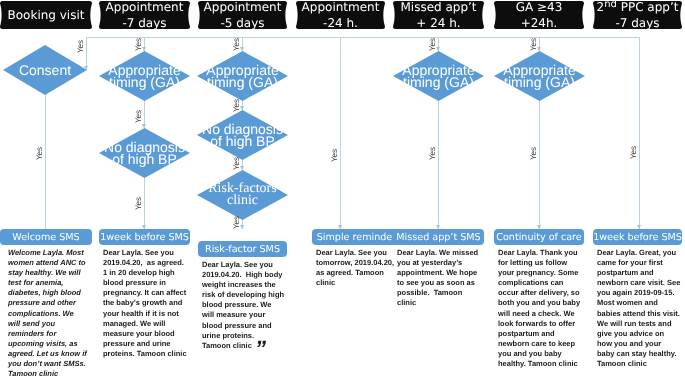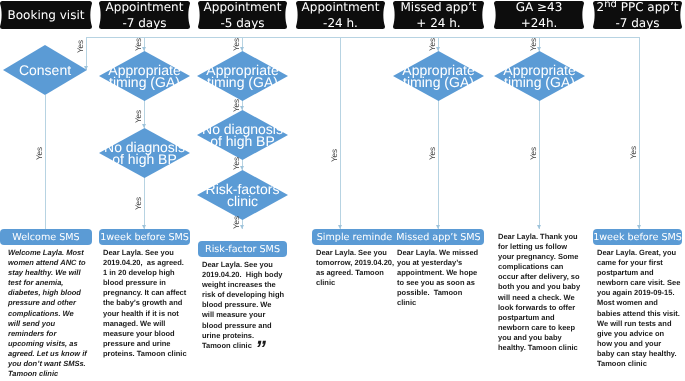--- a/index.html
+++ b/index.html
@@ -195,21 +195,21 @@
   </div>
   <div class="diamond" style="left:197px;top:110px;width:91px;height:50px;">
     <svg width="91" height="50" viewBox="0 0 91 50">
         <polygon points="45.5,0 91,25.0 45.5,50 0,25.0" fill="#5B9BD5"></polygon>
       </svg>
     <div class="dtxt">
         <span>No diagnosis</span>
         <span>of high BP</span>
       </div>
   </div>
-  <div class="diamond" style="left:197px;top:170px;width:91px;height:50px;">
+  <div class="diamond" style="left:197px;top:170px;width:91px;height:50px;font-family:Liberation Serif, serif;">
     <svg width="91" height="50" viewBox="0 0 91 50">
         <polygon points="45.5,0 91,25.0 45.5,50 0,25.0" fill="#5B9BD5"></polygon>
       </svg>
     <div class="dtxt">
         <span>Risk-factors</span>
         <span>clinic</span>
       </div>
   </div>
   <div class="diamond" style="left:393px;top:51px;width:91px;height:50px;">
     <svg width="91" height="50" viewBox="0 0 91 50">
@@ -283,20 +283,21 @@
   <div class="card" style="left:393px;width:91px;">
     <div class="cardhdr">Missed app’t SMS</div>
     <div class="cardbody">Dear Layla. We missed
 you at yesterday’s
 appointment. We hope
 to see you as soon as
 possible.  Tamoon
 clinic</div>
   </div>
   <div class="card" style="left:494px;width:90px;">
+    <div class="cardhdr">Continuity of care</div>
     <div class="cardbody">Dear Layla. Thank you
 for letting us follow
 your pregnancy. Some
 complications can
 occur after delivery, so
 both you and you baby
 will need a check. We
 look forwards to offer
 postpartum and
 newborn care to keep

